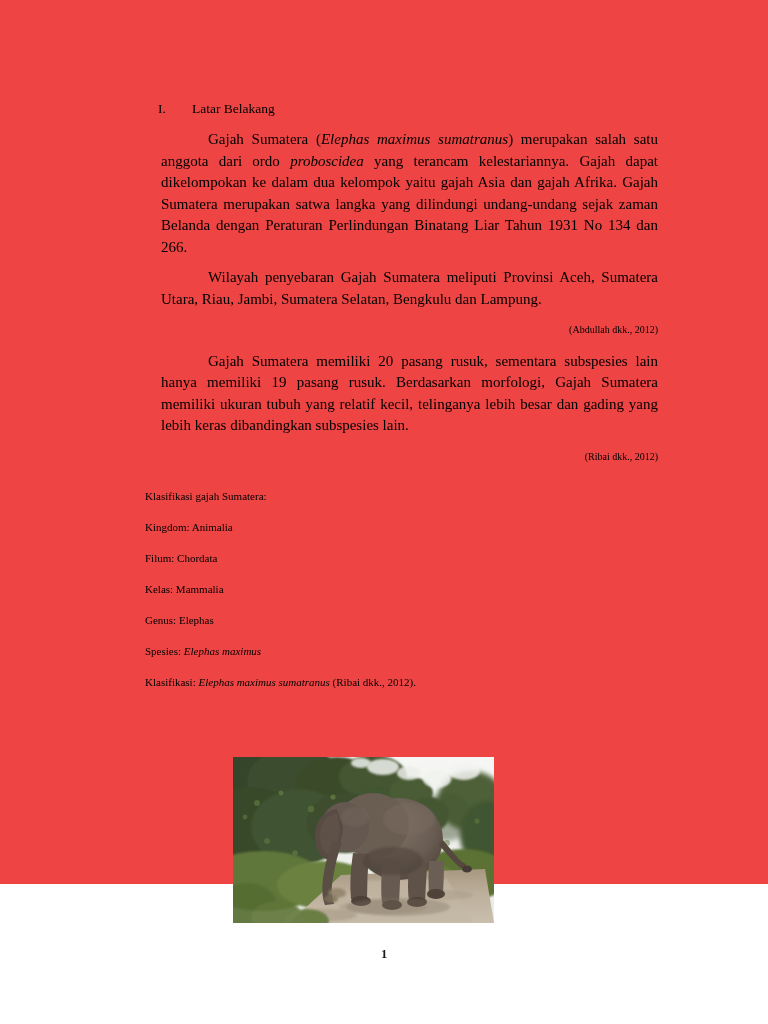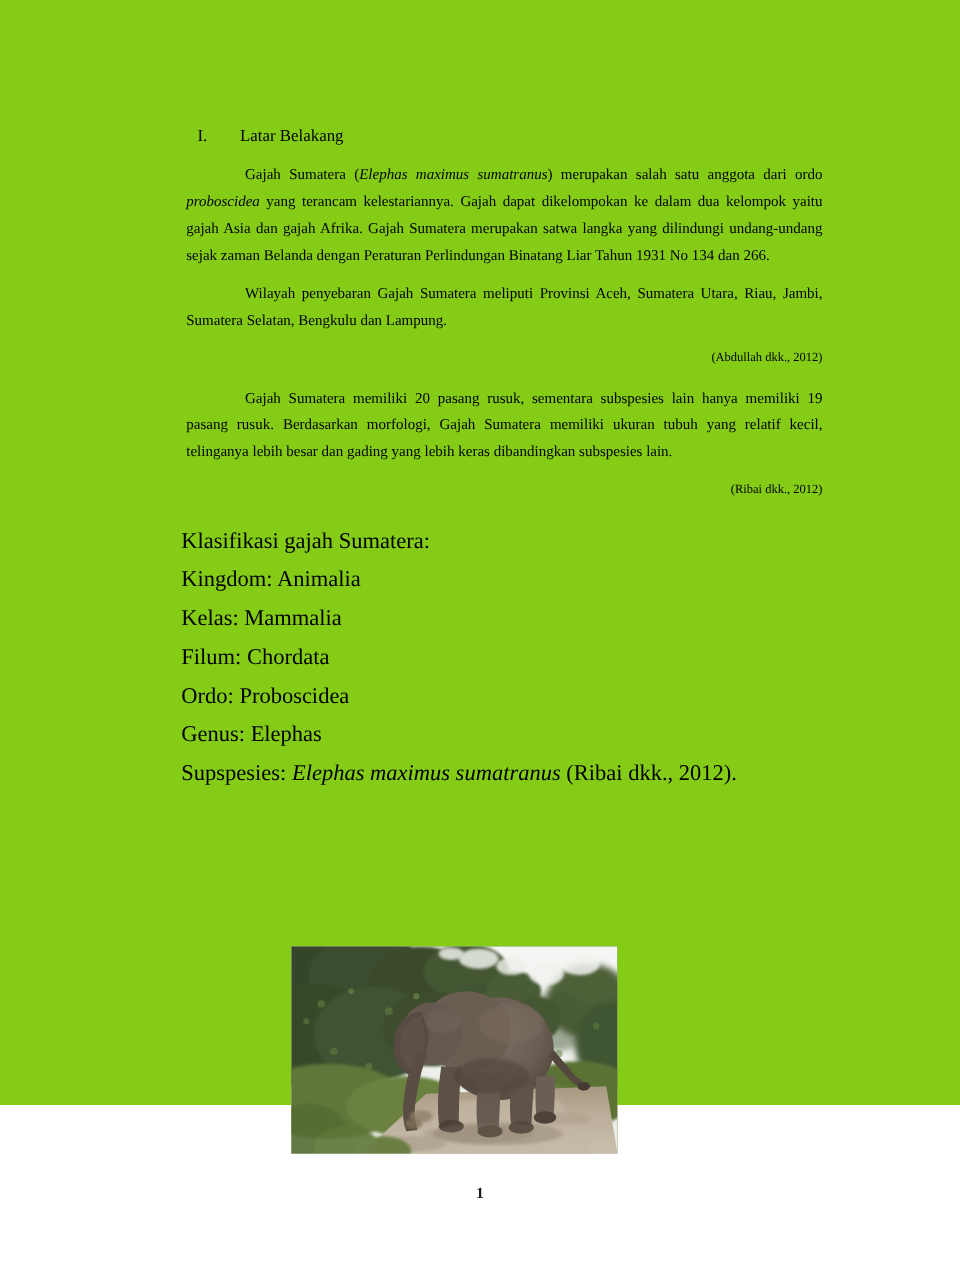--- a/index.html
+++ b/index.html
@@ -13,21 +13,21 @@
     position: relative;
     font-family: "Liberation Serif", "DejaVu Serif", serif;
     color: #000000;
     overflow: hidden;
   }
   .page {
     position: absolute;
     left: 0; top: 0;
     width: 768px;
     height: 884px;
-    background: #84cc16;
+    background: #ef4444;
   }
   .content {
     position: absolute;
     left: 145px;
     top: 99px;
     width: 513px;
   }
 
   
   .heading {
@@ -37,44 +37,44 @@
     padding-left: 13px;
     white-space: pre;
   }
   .heading .numeral {
     display: inline-block;
     width: 34px;
   }
 
   
   p.para {
-    font-size: 12px;
+    font-size: 15px;
     line-height: 21.5px;
     text-align: justify;
     text-justify: inter-word;
-    margin: 0 0 9px 4px;
+    margin: 0 0 9px 16px;
     text-indent: 47px;
   }
   p.para:last-child { margin-bottom: 0; }
 
   .cite {
     font-size: 10px;
     line-height: 21.5px;
     text-align: right;
     margin: 0 0 10px 0;
   }
 
   
   .taxon-list {
     margin: 14px 0 0 0;
     padding: 0;
     list-style: none;
   }
   .taxon-list li {
-    font-size: 18px;
+    font-size: 11px;
     line-height: 31px;
     white-space: pre-wrap;
   }
   i, .ital { font-style: italic; }
 
   
   .figure {
     position: absolute;
     left: 233px;
     top: 757px;
@@ -111,25 +111,25 @@
 
     <div class="cite">(Abdullah dkk., 2012)</div>
 
     <p class="para"><span>Gajah Sumatera memiliki 20 pasang rusuk, sementara subspesies lain hanya memiliki 19 pasang rusuk. Berdasarkan morfologi, Gajah Sumatera memiliki ukuran tubuh yang relatif kecil, telinganya lebih besar dan gading yang lebih keras dibandingkan subspesies lain.</span></p>
 
     <div class="cite">(Ribai dkk., 2012)</div>
 
     <ul class="taxon-list">
       <li>Klasifikasi gajah Sumatera:</li>
     <li><span>Kingdom: </span><span>Animalia</span></li>
+        <li><span>Filum: </span><span>Chordata</span></li>
         <li><span>Kelas: </span><span>Mammalia</span></li>
-        <li><span>Filum: </span><span>Chordata</span></li>
-        <li><span>Ordo: </span><span>Proboscidea</span></li>
         <li><span>Genus: </span><span>Elephas</span></li>
-        <li><span>Supspesies: </span><i>Elephas maximus sumatranus</i><span> (Ribai dkk., 2012).</span></li>
+        <li><span>Spesies: </span><i>Elephas maximus</i></li>
+        <li><span>Klasifikasi: </span><i>Elephas maximus sumatranus</i><span> (Ribai dkk., 2012).</span></li>
       </ul>
 
   </div>
 
   <div class="figure">
     <svg width="261" height="166" viewBox="0 0 261 166" xmlns="http://www.w3.org/2000/svg">
       <defs>
         <linearGradient id="skyGrad" x1="0" y1="0" x2="0" y2="1">
           <stop offset="0%" stop-color="#f6f7f5"></stop>
           <stop offset="100%" stop-color="#e9ebe6"></stop>

